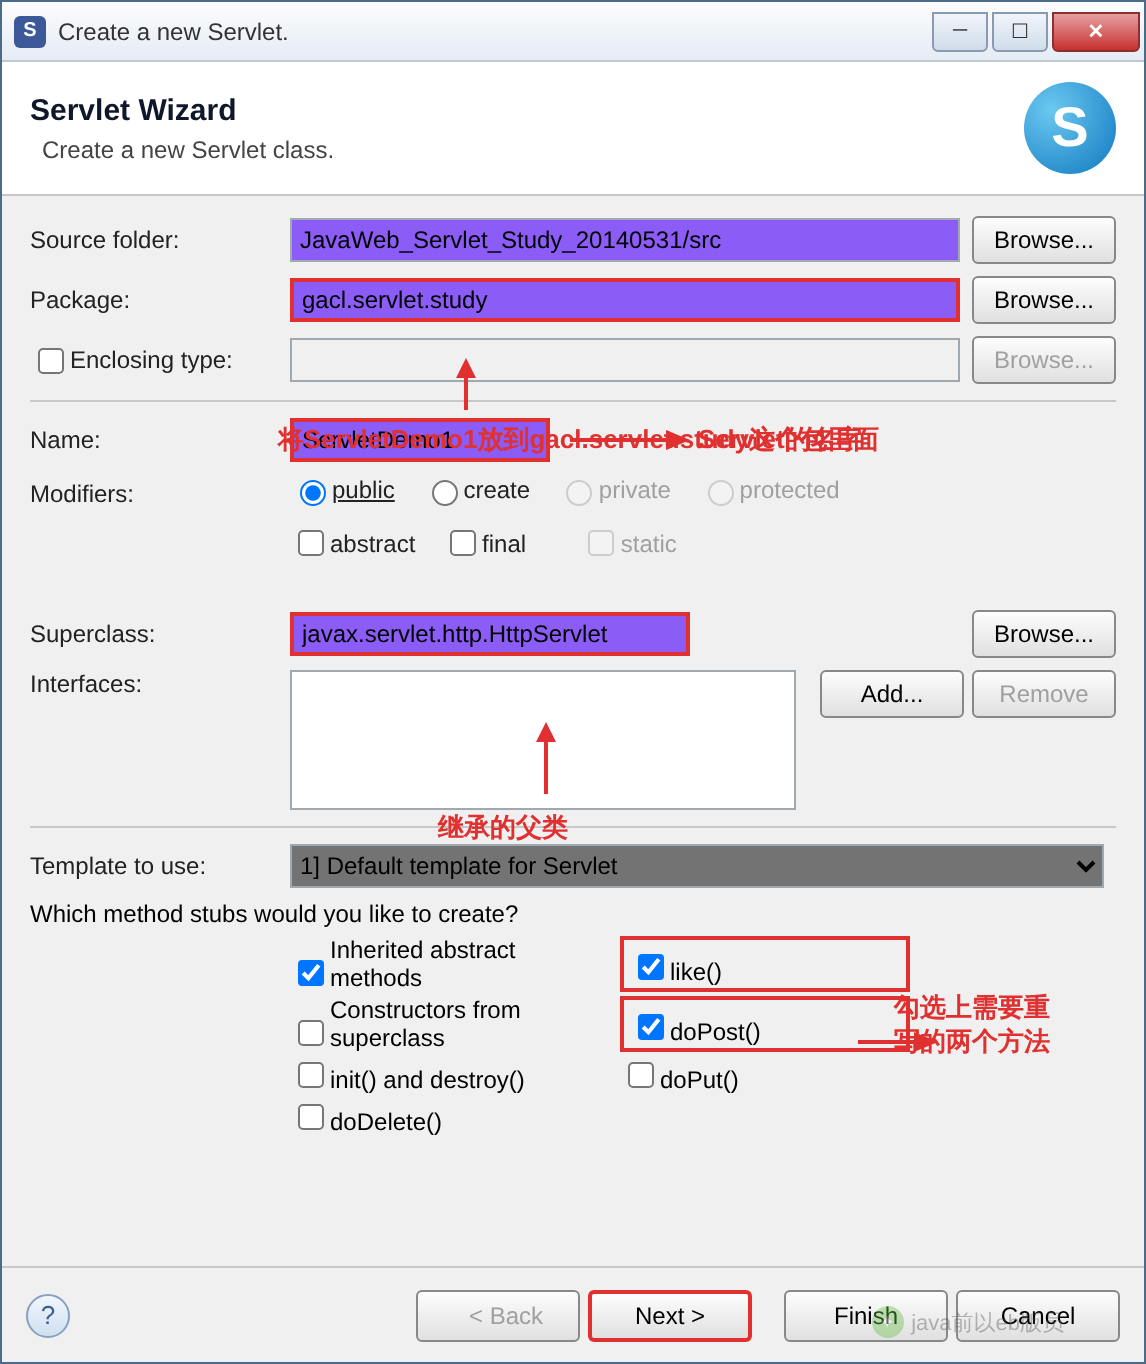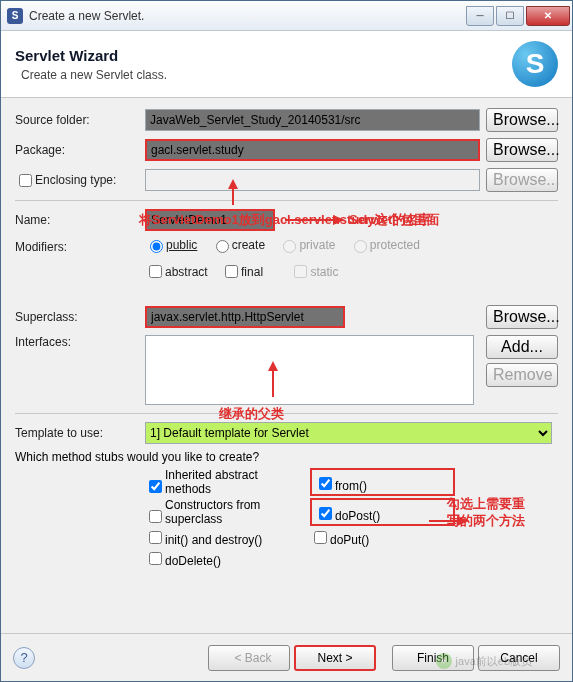--- a/index.html
+++ b/index.html
@@ -14,39 +14,39 @@
 .winbtn.close { width: 44px; background: linear-gradient(#e6a0a0,#c83030); color: white; font-weight: bold; border-color: #8a3030; }
 .header { background: #fff; padding: 10px 14px 10px 14px; border-bottom: 1px solid #c8c8c8; display: flex; align-items: center; }
 .header-text { flex: 1; }
 .header-title { font-size: 15px; font-weight: bold; color: #0f172a; margin-bottom: 4px; }
 .header-sub { font-size: 12px; color: #444; margin-left: 6px; }
 .header-icon { width: 46px; height: 46px; border-radius: 50%; background: radial-gradient(circle at 30% 30%, #6bc8f0, #1078c0); display: flex; align-items: center; justify-content: center; color: white; font-size: 28px; font-weight: bold; }
 .content { padding: 10px 14px; }
 .row { display: flex; align-items: center; margin-bottom: 6px; font-size: 12px; }
 .label { width: 130px; color: #222; }
 .field { flex: 1; margin-right: 6px; }
-input[type=text], .textinput { width: 100%; height: 22px; border: 1px solid #a0a8b0; padding: 2px 4px; font-size: 12px; background: #737373; }
+input[type=text], .textinput { width: 100%; height: 22px; border: 1px solid #a0a8b0; padding: 2px 4px; font-size: 12px; background: #8b5cf6; }
 input[type=text]:disabled { background: #f0f0f0; color: #888; }
-.btn { width: 72px; height: 24px; border: 1px solid #888; background: linear-gradient(#fdfdfd,#e0e0e0); font-size: 16px; border-radius: 3px; cursor: pointer; }
+.btn { width: 72px; height: 24px; border: 1px solid #888; background: linear-gradient(#fdfdfd,#e0e0e0); font-size: 12px; border-radius: 3px; cursor: pointer; }
 .btn:disabled { color: #a0a0a0; }
 .sep { height: 1px; background: #c8c8c8; margin: 8px 0; }
 .radiogroup label, .chkgroup label { margin-right: 10px; font-size: 12px; color: #222; display: inline-flex; align-items: center; }
 .radiogroup label.disabled, .chkgroup label.disabled { color: #a0a0a0; }
 input[type=radio], input[type=checkbox] { margin-right: 3px; }
 .listbox { width: 100%; height: 70px; border: 1px solid #a0a8b0; background: #fff; }
-.sidebtns { display: flex; flex-direction: column; gap: 4px; margin-left: 6px; }
+.sidebtns { display: flex; flex-direction: row; gap: 4px; margin-left: 6px; }
 .stubs { margin-top: 4px; font-size: 12px; }
 .stub-grid { display: grid; grid-template-columns: 1fr 1fr; gap: 2px 20px; margin-left: 130px; margin-top: 4px; max-width: 310px; }
 .stub-grid label { font-size: 12px; display: flex; align-items: flex-end; }
 .bottombar { position: absolute; bottom: 0; left: 0; right: 0; height: 48px; border-top: 1px solid #c8c8c8; background: #f0f0f0; display: flex; align-items: center; padding: 0 12px; }
 .help { width: 22px; height: 22px; border: 1px solid #8aa0c0; border-radius: 50%; background: linear-gradient(#f0f6ff,#d0e0f0); display: flex; align-items: center; justify-content: center; color: #406090; font-size: 13px; cursor: pointer; }
 .spacer { flex: 1; }
 .navbtn { width: 82px; height: 26px; margin-left: 4px; border: 1px solid #888; background: linear-gradient(#fdfdfd,#e0e0e0); font-size: 12px; border-radius: 3px; }
 .navbtn:disabled { color: #a0a0a0; padding-left: 14px; }
-select { height: 22px; border: 1px solid #a0a8b0; font-size: 12px; width: 100%; background: #bef264; }
+select { height: 22px; border: 1px solid #a0a8b0; font-size: 12px; width: 100%; background: #737373; }
 .redbox { border: 2px solid #e03030 !important; }
 .annot { position: absolute; color: #e03030; font-size: 13px; font-weight: bold; pointer-events: none; font-family: "Microsoft YaHei", sans-serif; }
 .arrow { position: absolute; pointer-events: none; }
 .watermark { position: absolute; right: 40px; bottom: 12px; opacity: 0.4; font-size: 11px; color: #555; display: flex; align-items: center; gap: 4px; }
 .watermark .wx { width: 16px; height: 16px; border-radius: 50%; background: #6bbf47; display: inline-flex; align-items: center; justify-content: center; color: white; font-size: 9px; }
 </style>
 </head>
 <body>
 
 <div class="window">
@@ -174,21 +174,21 @@
 
     <div class="stubs">
       <div>Which method stubs would you like to create?</div>
       <div class="stub-grid">
         <label>
             <input type="checkbox" checked="" style="">
             <span>Inherited abstract methods</span>
           </label>
         <label class="redbox" style="padding:1px 3px">
             <input type="checkbox" checked="" style="">
-            <span>from()</span>
+            <span>like()</span>
           </label>
         <label>
             <input type="checkbox" style="">
             <span>Constructors from superclass</span>
           </label>
         <label class="redbox" style="padding:1px 3px">
             <input type="checkbox" checked="" style="">
             <span>doPost()</span>
           </label>
         <label>

